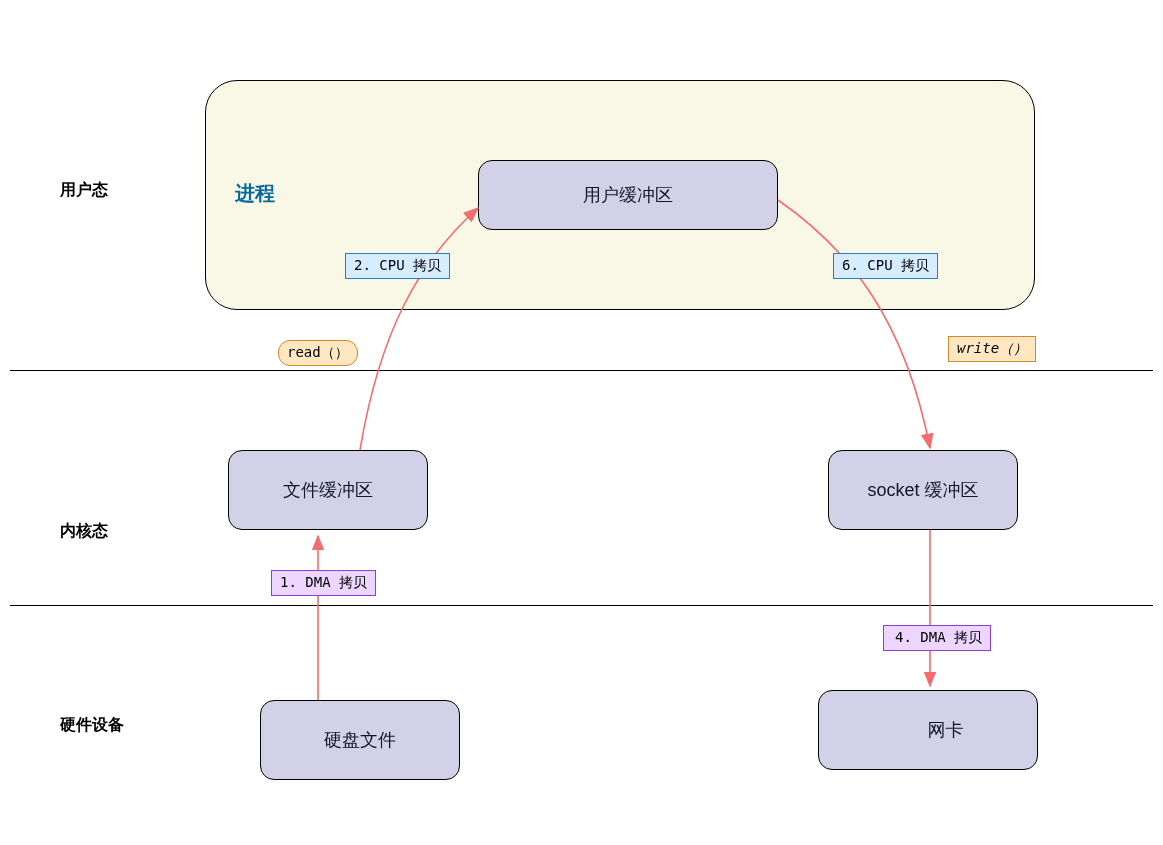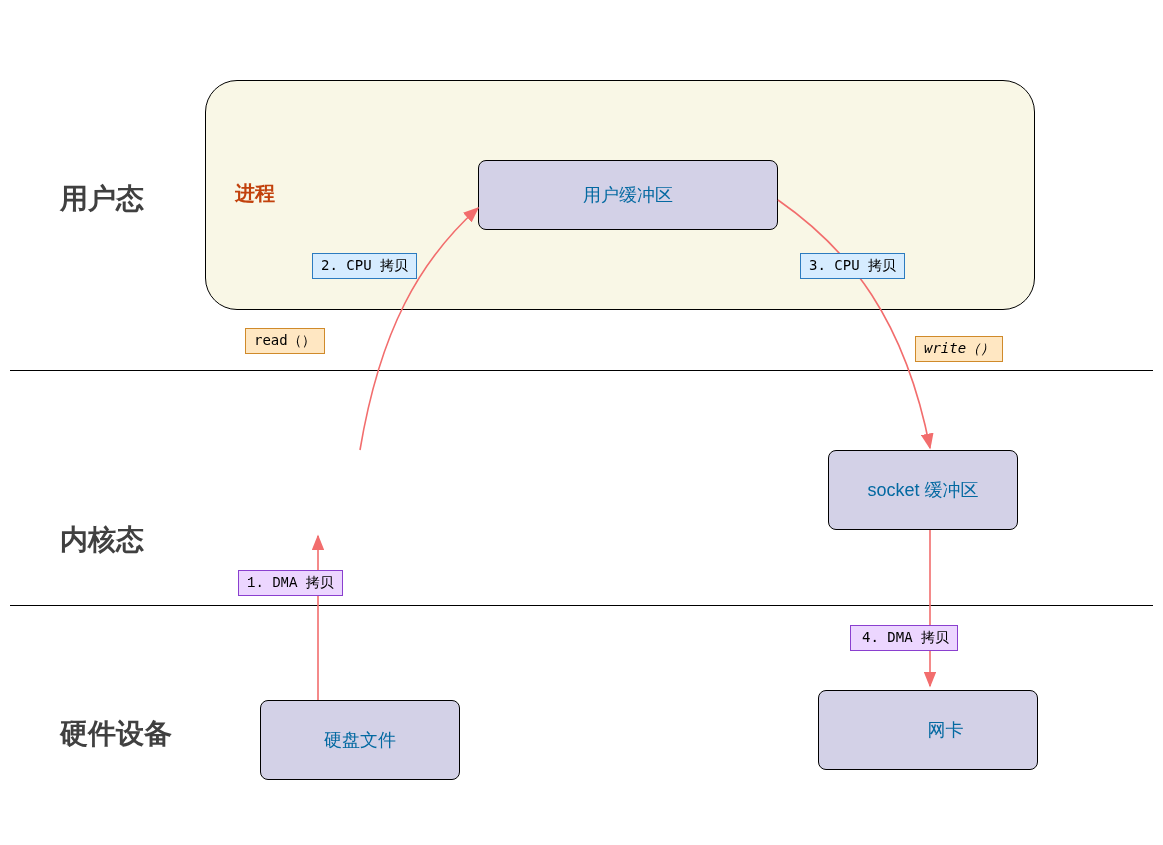--- a/index.html
+++ b/index.html
@@ -12,59 +12,60 @@
     font-family: "Microsoft YaHei", "PingFang SC", sans-serif;
     position: relative;
   }
   .canvas {
     position: relative;
     width: 1163px;
     height: 845px;
   }
   .layer-label {
     position: absolute;
-    font-size: 28px;
+    font-size: 16px;
     font-weight: 700;
-    color: #404040;
+    color: #000000;
   }
   .process-box {
     position: absolute;
     background: #f9f7e6;
     border: 1.5px solid #000;
     border-radius: 32px;
   }
   .process-title {
     position: absolute;
     font-size: 20px;
     font-weight: 700;
-    color: #c2410c;
+    color: #0369a1;
   }
   .node {
     position: absolute;
     background: #d3d1e7;
     border: 1.5px solid #000;
-    border-radius: 8px;
+    border-radius: 14px;
     display: flex;
     align-items: center;
     justify-content: center;
     font-size: 18px;
-    color: #0369a1;
+    color: #0f172a;
   }
   .sep-line {
     position: absolute;
     height: 0;
     border-top: 1.5px solid #000;
   }
   .tag {
     position: absolute;
     font-size: 14px;
     padding: 3px 8px;
     border: 1px solid #666;
     font-family: "Consolas","Menlo",monospace;
     white-space: nowrap;
+    margin-left: 33px;
   }
   .tag.orange { background: #ffe7c2; border-color: #d08a2a; }
   .tag.blue   { background: #d6ecff; border-color: #2c7bbf; }
   .tag.purple { background: #ecd6ff; border-color: #8a3fcf; }
   svg.arrows {
     position: absolute;
     left: 0; top: 0;
     width: 1163px; height: 845px;
     pointer-events: none;
   }
@@ -78,20 +79,21 @@
   <div class="layer-label" style="left:60px; top:485px;margin-top:36px;">内核态</div>
   <div class="layer-label" style="left:60px; top:715px;">硬件设备</div>
 
   <div class="process-box" style="left:205px; top:80px; width:830px; height:230px;"></div>
   <div class="process-title" style="left:235px; top:180px;">进程</div>
 
   <div class="node" style="left:478px; top:160px; width:300px; height:70px;">用户缓冲区</div>
 
   <div class="sep-line" style="left:10px; top:370px; width:1143px;"></div>
 
+  <div class="node" style="left:228px; top:450px; width:200px; height:80px;">文件缓冲区</div>
 
   <div class="node" style="left:828px; top:450px; width:190px; height:80px;">socket 缓冲区</div>
 
   <div class="sep-line" style="left:10px; top:605px; width:1143px;"></div>
 
   <div class="node" style="left:218px; top:700px; width:200px; height:80px;margin-left:42px;">硬盘文件</div>
 
   <div class="node" style="left:818px; top:690px; width:220px; height:80px;padding-left:35px;">网卡</div>
 
   <svg class="arrows">
@@ -103,22 +105,22 @@
 
     <path d="M 318 700 L 318 536" stroke="#f26d6d" stroke-width="1.6" fill="none" marker-end="url(#arrowhead)"></path>
 
     <path d="M 360 450 C 380 330, 420 260, 478 208" stroke="#f26d6d" stroke-width="1.6" fill="none" marker-end="url(#arrowhead)"></path>
 
     <path d="M 778 200 C 850 250, 905 320, 930 448" stroke="#f26d6d" stroke-width="1.6" fill="none" marker-end="url(#arrowhead)"></path>
 
     <path d="M 930 530 L 930 686" stroke="#f26d6d" stroke-width="1.6" fill="none" marker-end="url(#arrowhead)"></path>
   </svg>
 
-  <div class="tag orange" style="left:245px; top:328px;">read（）</div>
+  <div class="tag orange" style="left:245px; top:340px;border-radius:12px;">read（）</div>
   <div class="tag orange" style="left:915px; top:336px;font-style:italic;">write（）</div>
 
   <div class="tag blue" style="left:312px; top:253px;">2. CPU 拷贝</div>
-  <div class="tag blue" style="left:800px; top:253px;">3. CPU 拷贝</div>
+  <div class="tag blue" style="left:800px; top:253px;">6. CPU 拷贝</div>
 
-  <div class="tag purple" style="left:238px; top:570px;font-family:Liberation Mono, monospace;">1. DMA 拷贝</div>
+  <div class="tag purple" style="left:238px; top:570px;">1. DMA 拷贝</div>
   <div class="tag purple" style="left:850px; top:625px;padding-left:11px;">4. DMA 拷贝</div>
 
 </div>
 
 </body></html>

